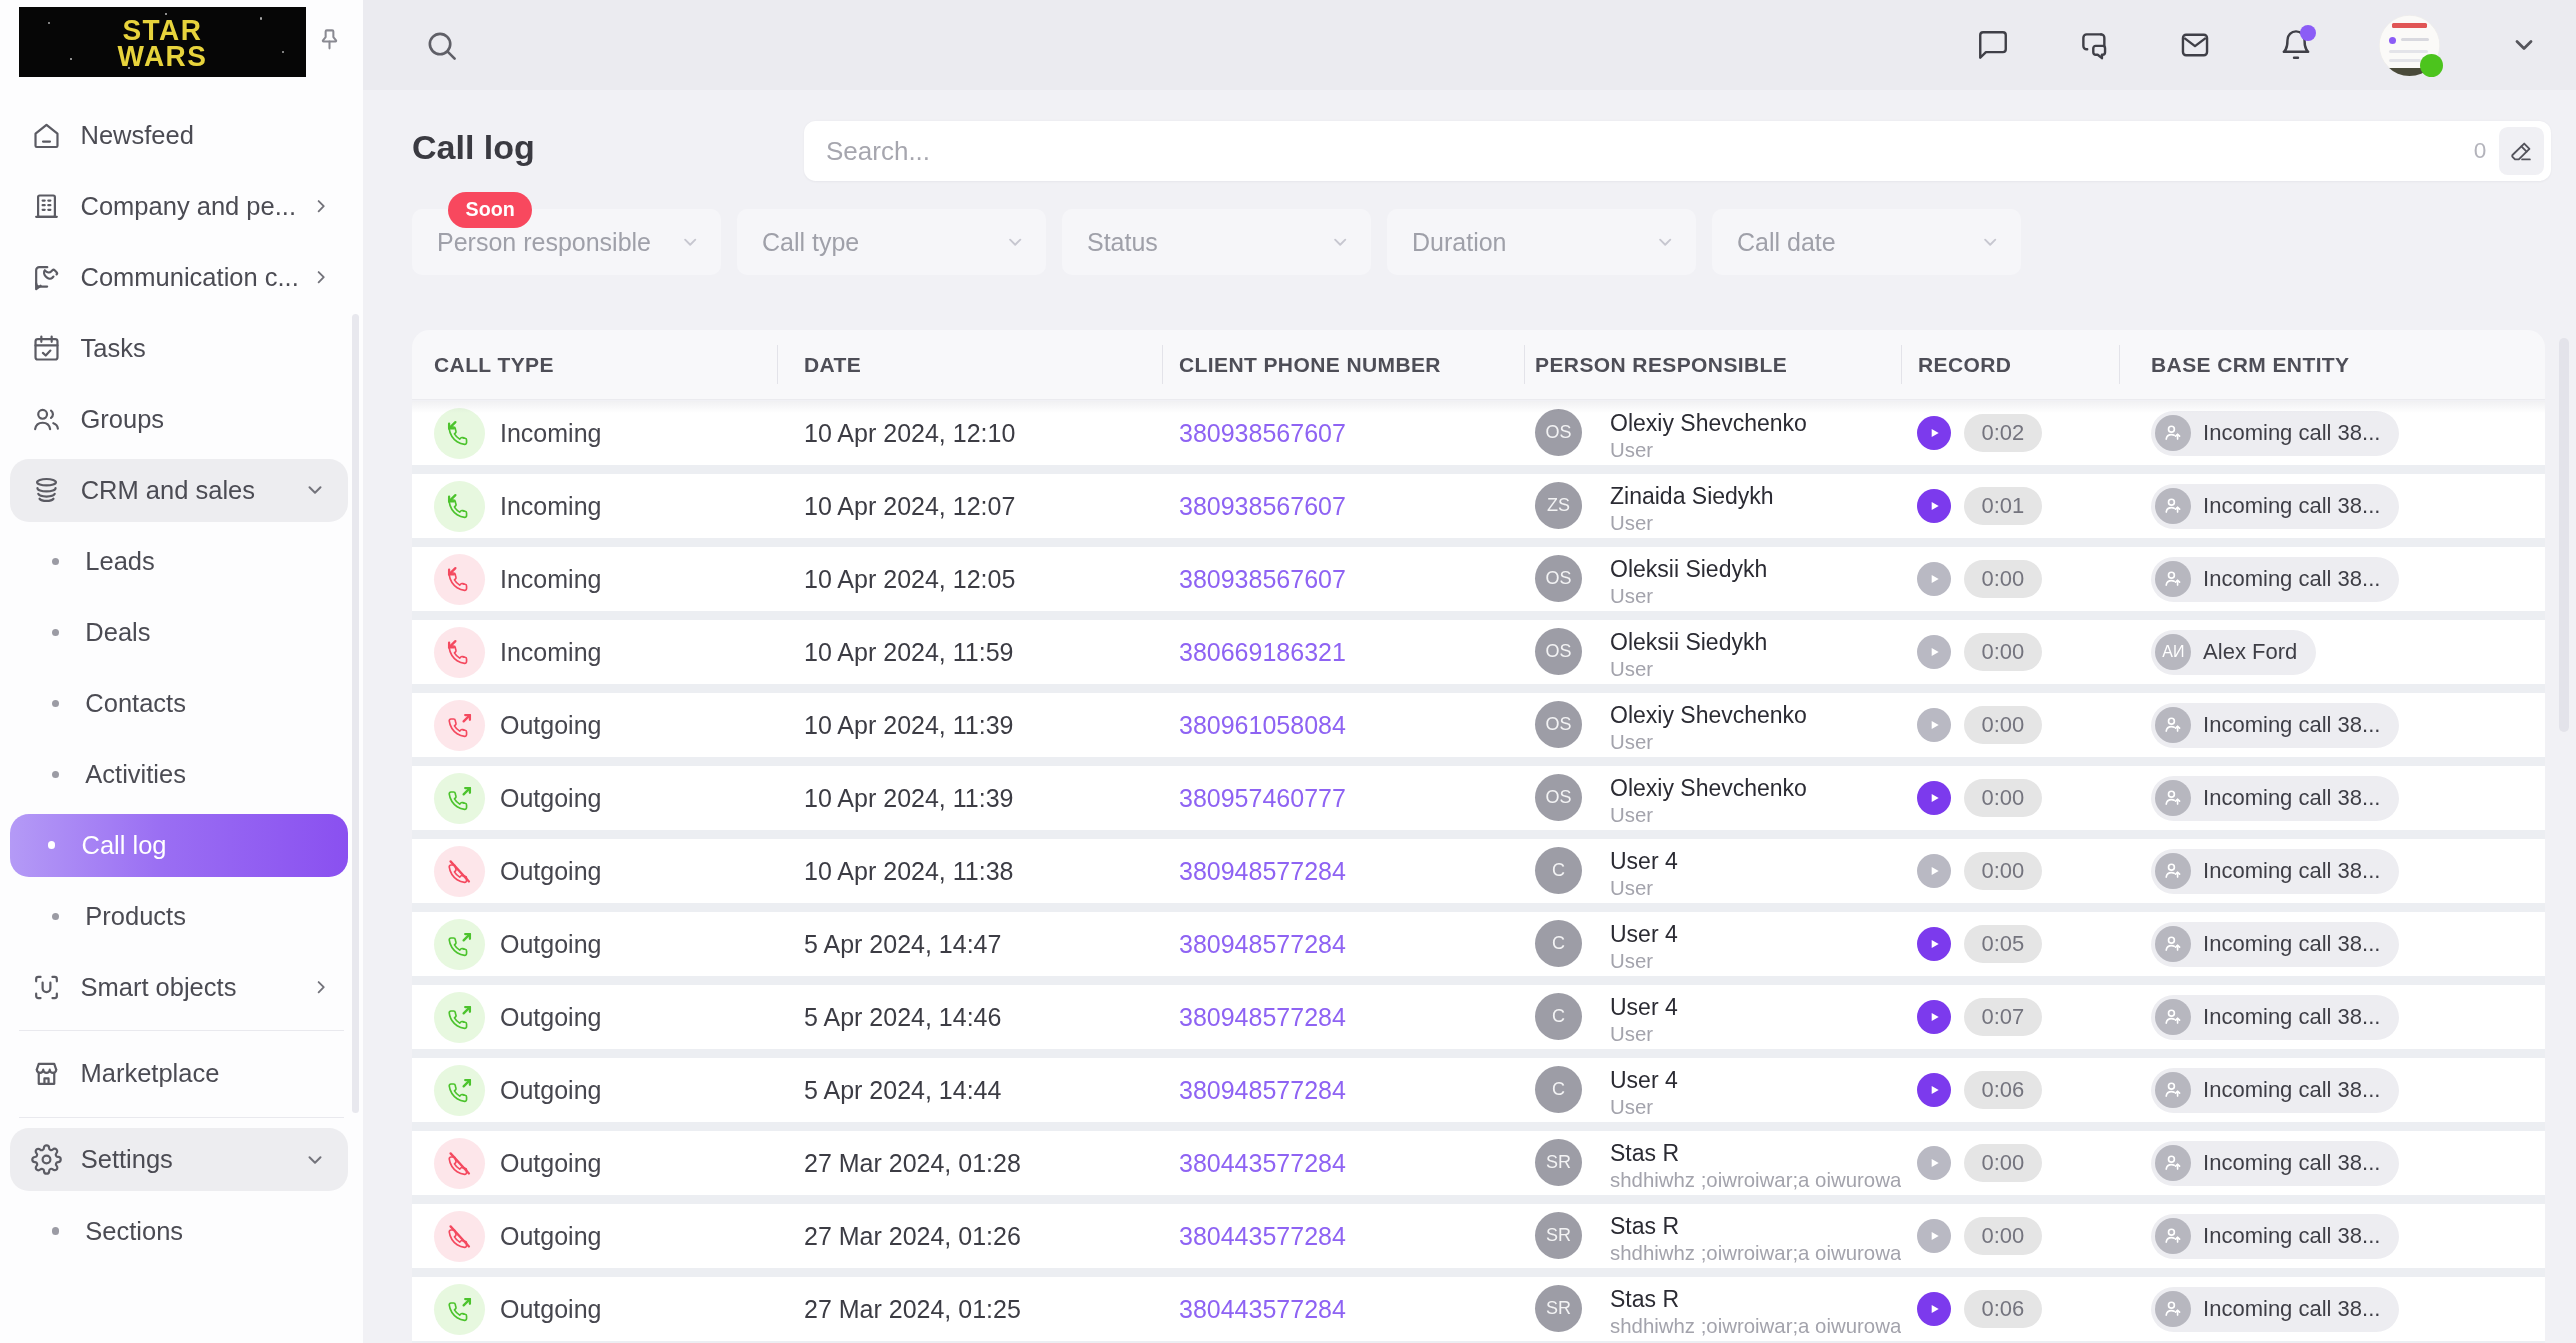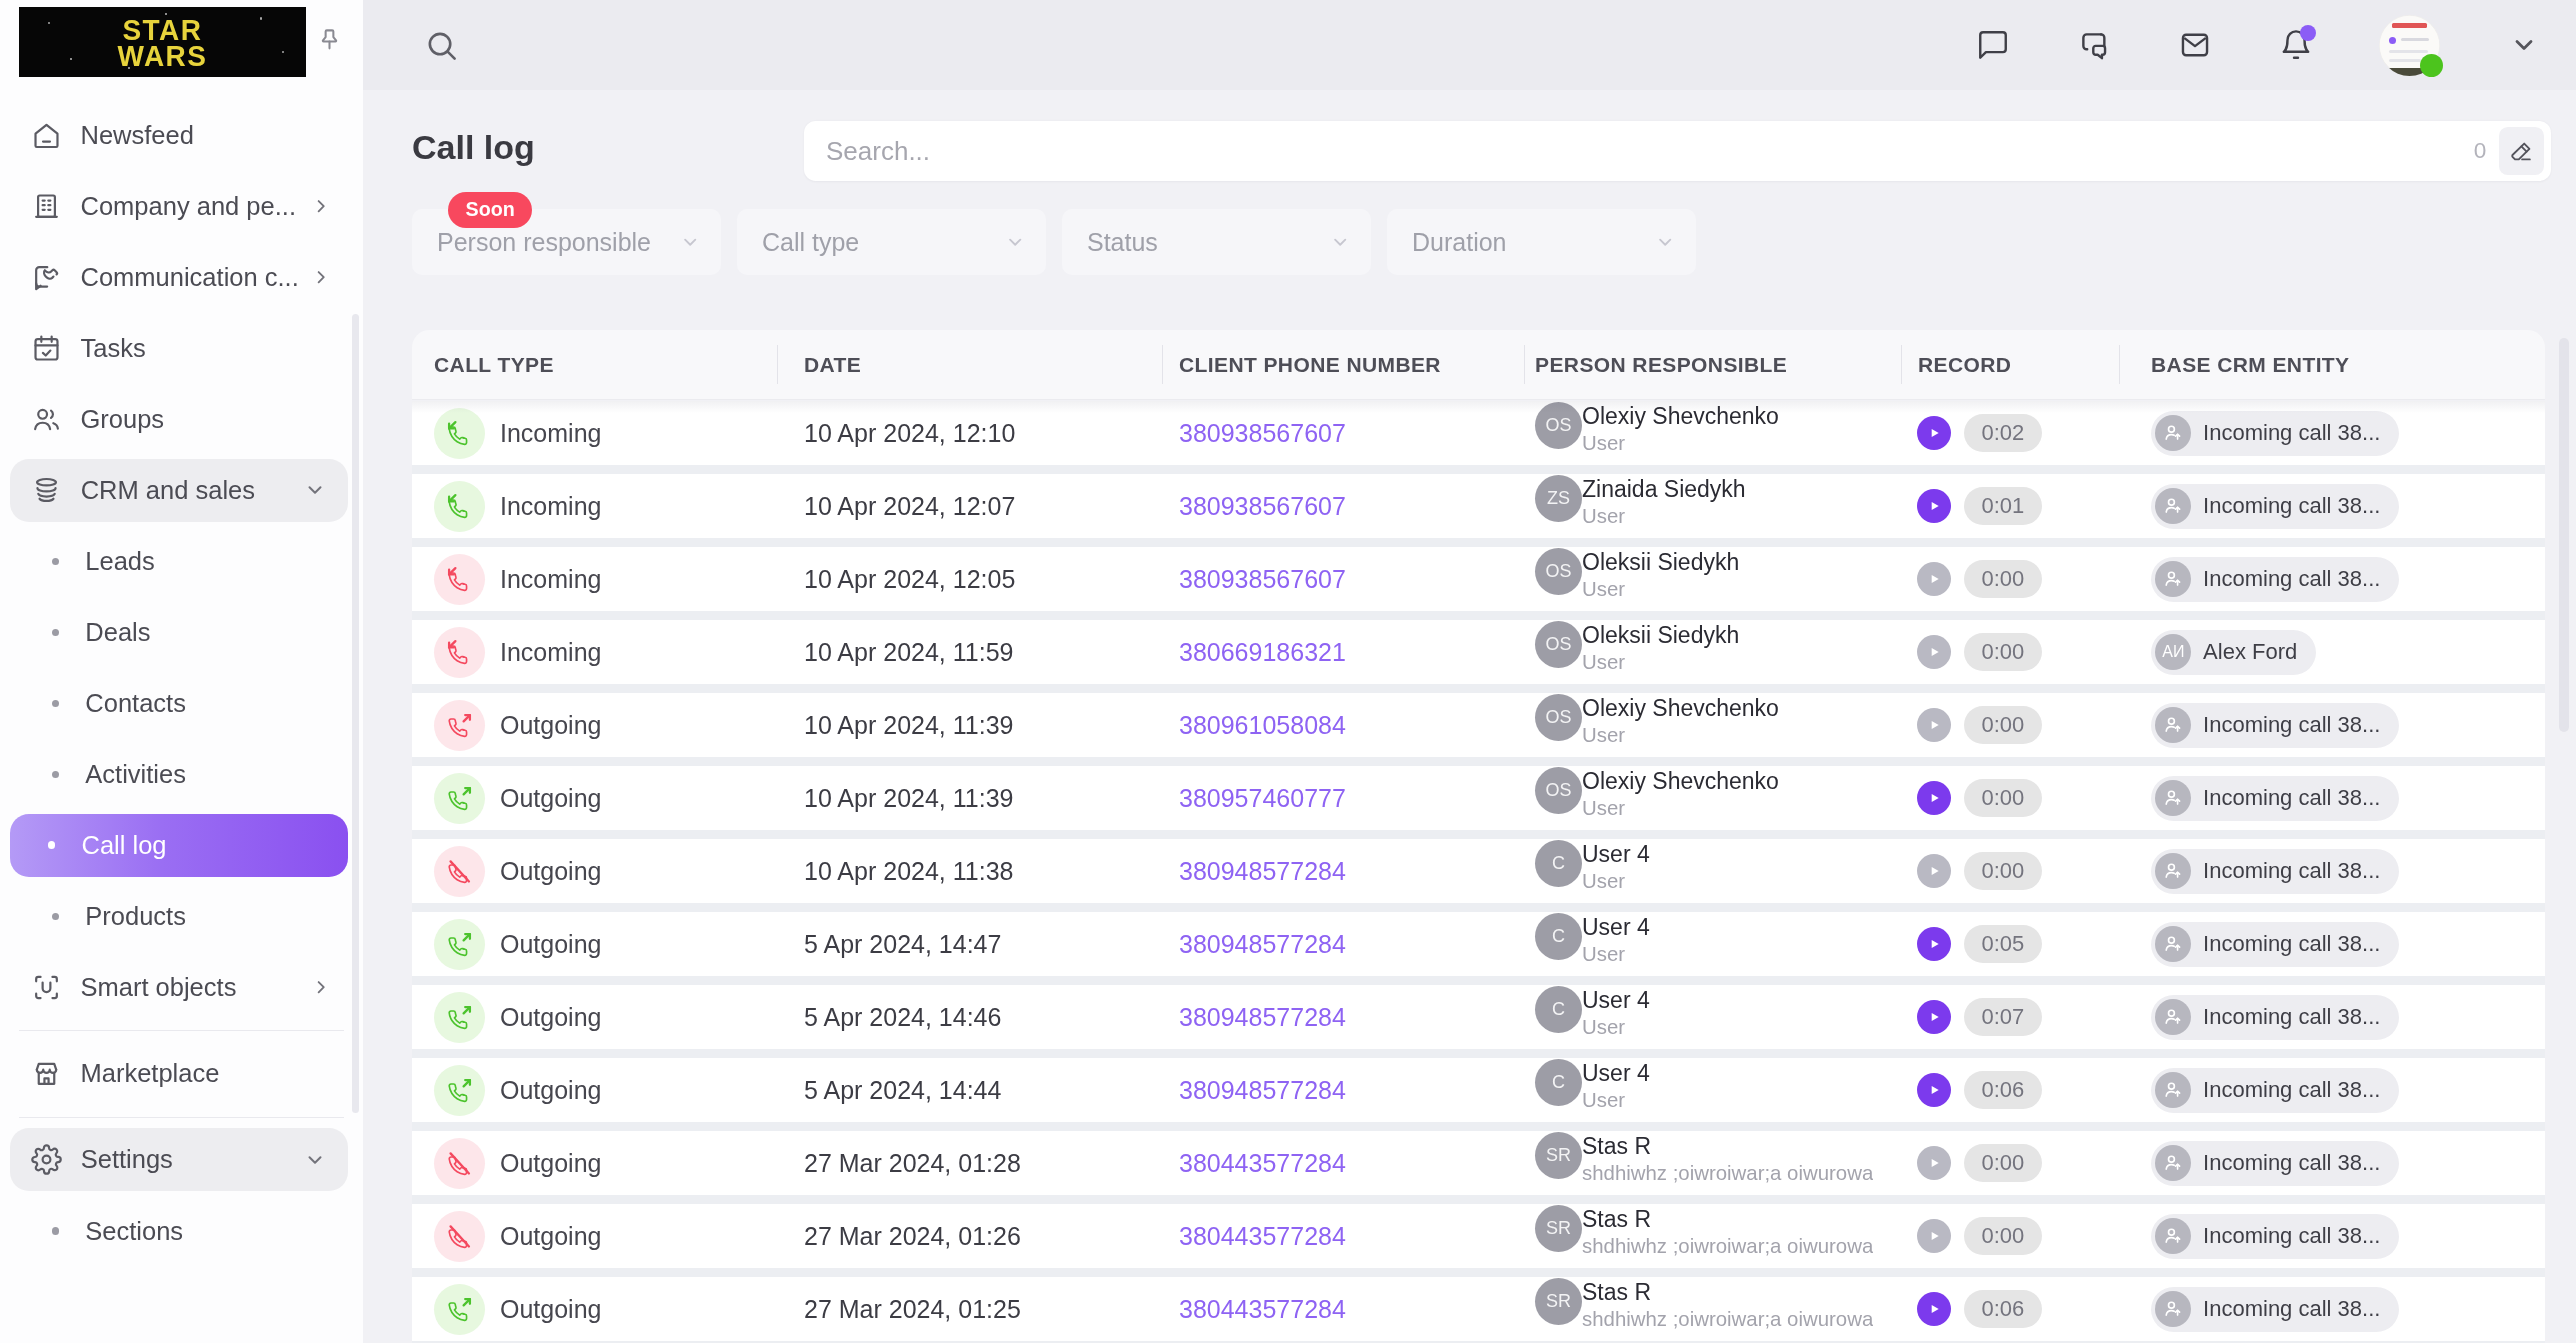--- a/index.html
+++ b/index.html
@@ -95,21 +95,21 @@
   .ct-in-green,.ct-out-green{background:#e7f8df;color:#4cc32d;}
   .ct-in-red,.ct-out-red,.ct-missed-red{background:#fde6ea;color:#f4495f;}
   .call-icon svg{stroke:currentColor;}
   .call-icon .arr-in,.call-icon .arr-out,.call-icon .slash{display:none;}
   .ct-in-green .arr-in,.ct-in-red .arr-in{display:inline;}
   .ct-out-green .arr-out,.ct-out-red .arr-out{display:inline;}
   .ct-missed-red .slash{display:inline;}
   .type-label{left:88px;font-size:25px;color:#46464e;}
   .date-cell{left:392px;font-size:25px;color:#3c3c44;}
   .phone-link{left:767px;font-size:25px;color:#8e63f3;text-decoration:none;cursor:pointer;}
-  .person{position:absolute;left:1123px;top:1px;display:flex;gap:0;}
+  .person{position:absolute;left:1123px;top:8px;display:flex;gap:28px;}
   .pavatar{width:47px;height:47px;border-radius:50%;background:#9d9da6;color:rgba(255,255,255,.88);
     font-size:18px;display:flex;align-items:center;justify-content:center;flex:none;}
   .pmeta{display:flex;flex-direction:column;max-width:303px;overflow:hidden;}
   .pname{font-size:23px;color:#2b2b33;line-height:26px;margin-top:0.7px;white-space:nowrap;}
   .psub{font-size:20.4px;color:#a3a3ac;line-height:22px;margin-top:2.9px;white-space:nowrap;}
   .record{position:absolute;left:1505px;top:50%;transform:translateY(-50%);display:flex;align-items:center;gap:13px;}
   .play{width:34px;height:34px;border-radius:50%;display:flex;align-items:center;justify-content:center;}
   .play svg{width:16px;height:16px;fill:#ffffff;}
   .play.play-active{background:#7c3aed;}
   .play.play-idle{background:#b9b9c3;}
@@ -401,20 +401,29 @@
       <div class="filter">
 
         <span class="filter-label">Duration</span>
         <span class="fchev">
           <svg class="ic" width="20.4" height="20.4" viewBox="0 0 24 24">
             <polyline points="6 9 12 15 18 9"></polyline>
           </svg>
         </span>
       </div>
 
+      <div class="filter">
+
+        <span class="filter-label">Call date</span>
+        <span class="fchev">
+          <svg class="ic" width="20.4" height="20.4" viewBox="0 0 24 24">
+            <polyline points="6 9 12 15 18 9"></polyline>
+          </svg>
+        </span>
+      </div>
     </div>
 
   <div class="table">
     <div class="thead">
       <span class="th th0">CALL TYPE</span>
       <span class="th th1">DATE</span>
       <span class="th th2">CLIENT PHONE NUMBER</span>
       <span class="th th3">PERSON RESPONSIBLE</span>
       <span class="th th4">RECORD</span>
       <span class="th th5">BASE CRM ENTITY</span>

